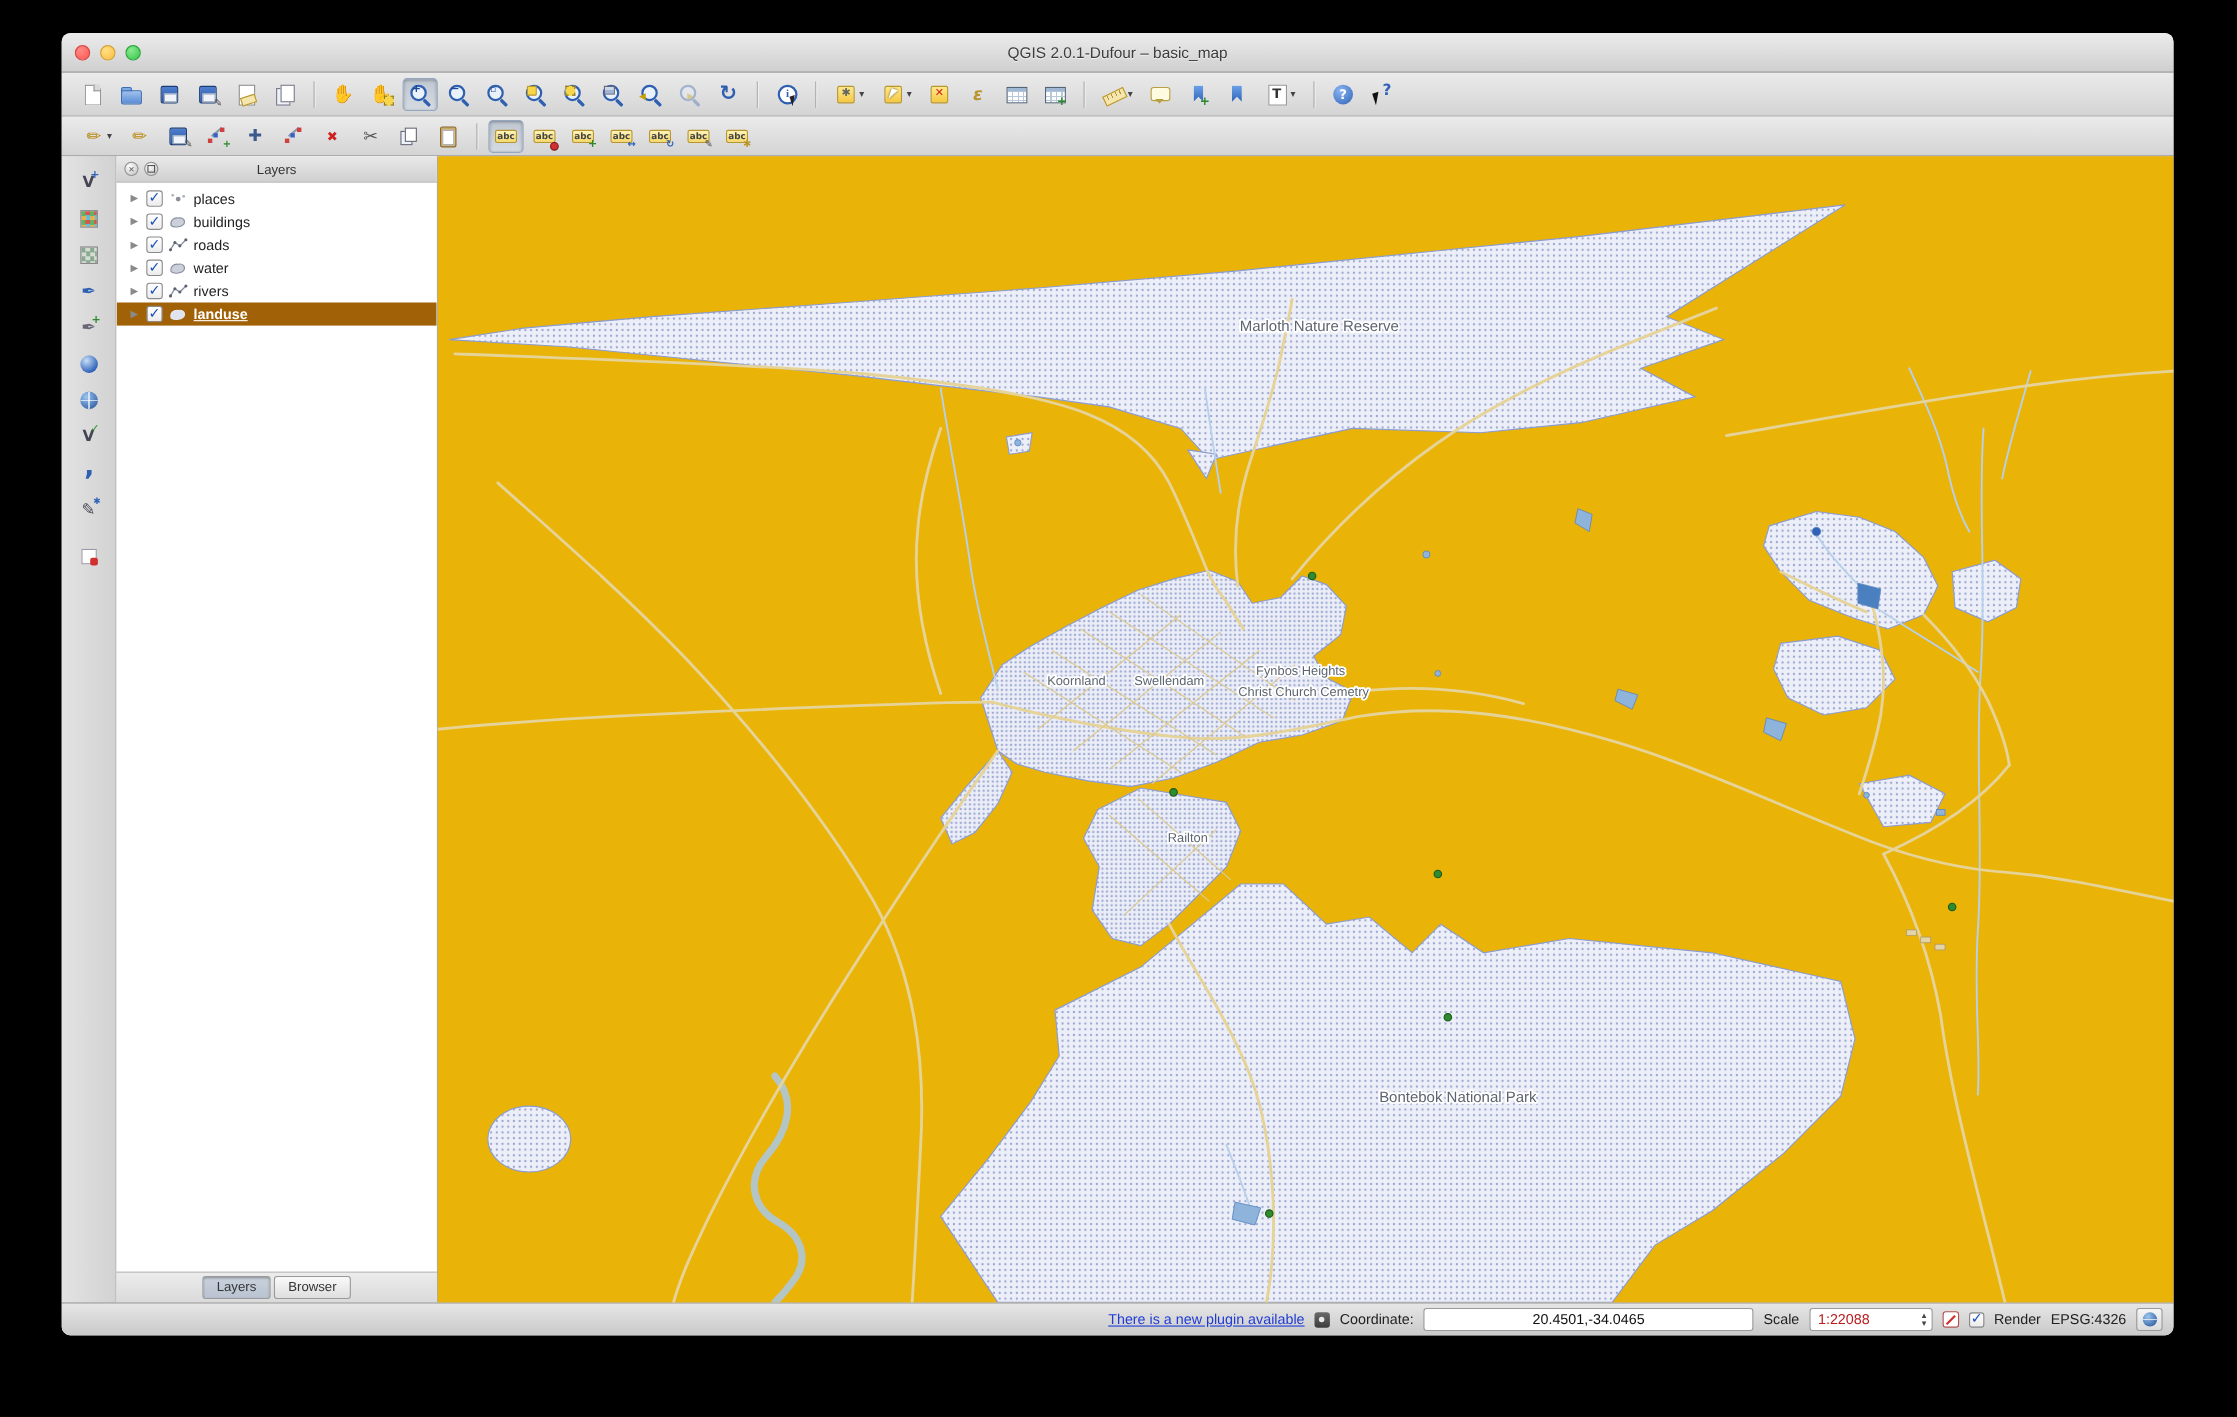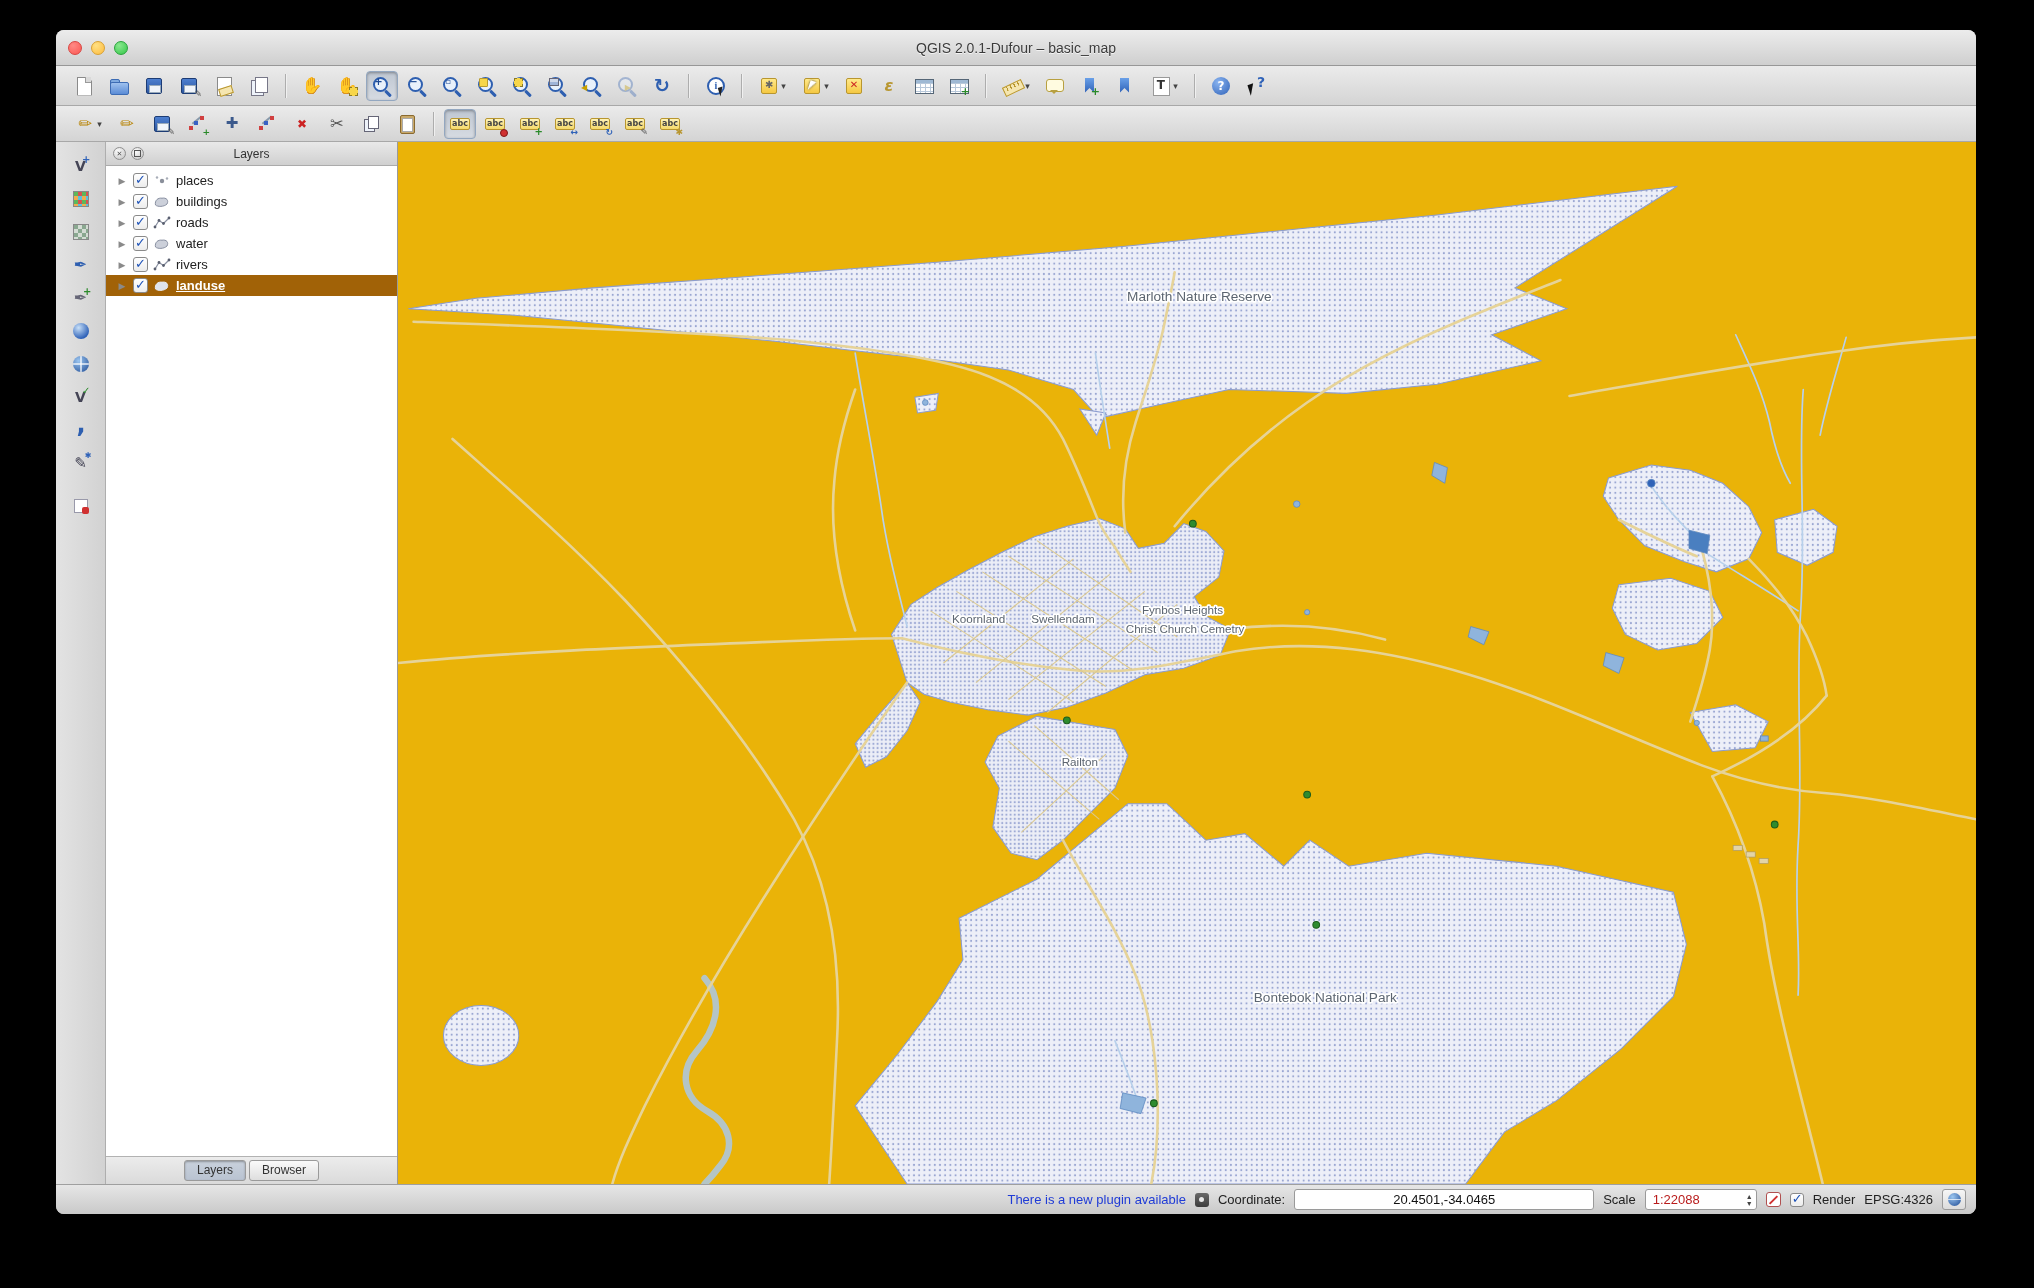--- a/index.html
+++ b/index.html
@@ -167,21 +167,21 @@
 
   
   .map-canvas{flex:1;background:#eab308;position:relative;min-width:0;}
   .map-svg{position:absolute;inset:0;width:100%;height:100%;}
   .mlabel{font-family:"Liberation Sans","DejaVu Sans",sans-serif;}
 
   
   .statusbar{height:30px;flex:0 0 30px;background:linear-gradient(#e6e6e6,#c9c9c9);border-top:1px solid #9f9f9f;
     display:flex;align-items:center;padding:0 10px;gap:9px;font-size:13px;color:#222;}
   .sb-spacer{flex:1;}
-  .sb-link{color:#1f3bd6;cursor:pointer;}
+  .sb-link{color:#1f3bd6;text-decoration:underline;cursor:pointer;}
   .plugin-ic{width:14px;height:14px;border-radius:3px;background:linear-gradient(#6a6a6a,#3c3c3c);position:relative;}
   .plugin-ic::after{content:"";position:absolute;left:4px;top:4px;width:5px;height:5px;border-radius:50%;background:#e8e8e8;}
   .coord-input{width:300px;height:21px;border:1px solid #9a9a9a;border-radius:3px;background:#fff;
     font-size:13px;text-align:center;color:#111;font-family:inherit;}
   .scale-combo{width:112px;height:21px;border:1px solid #9a9a9a;border-radius:3px;background:#fff;
     display:flex;align-items:center;padding:0 3px 0 7px;gap:4px;}
   .scale-val{flex:1;font-size:13px;color:#b91c1c;}
   .updown{display:flex;flex-direction:column;font-size:7px;line-height:1;color:#444;}
   .stop-ic{width:15px;height:15px;border-radius:3px;background:#fff;border:1px solid #b05050;position:relative;}
   .stop-ic::after{content:"";position:absolute;left:1px;top:6px;width:11px;height:2px;background:#d03030;transform:rotate(-45deg);}

